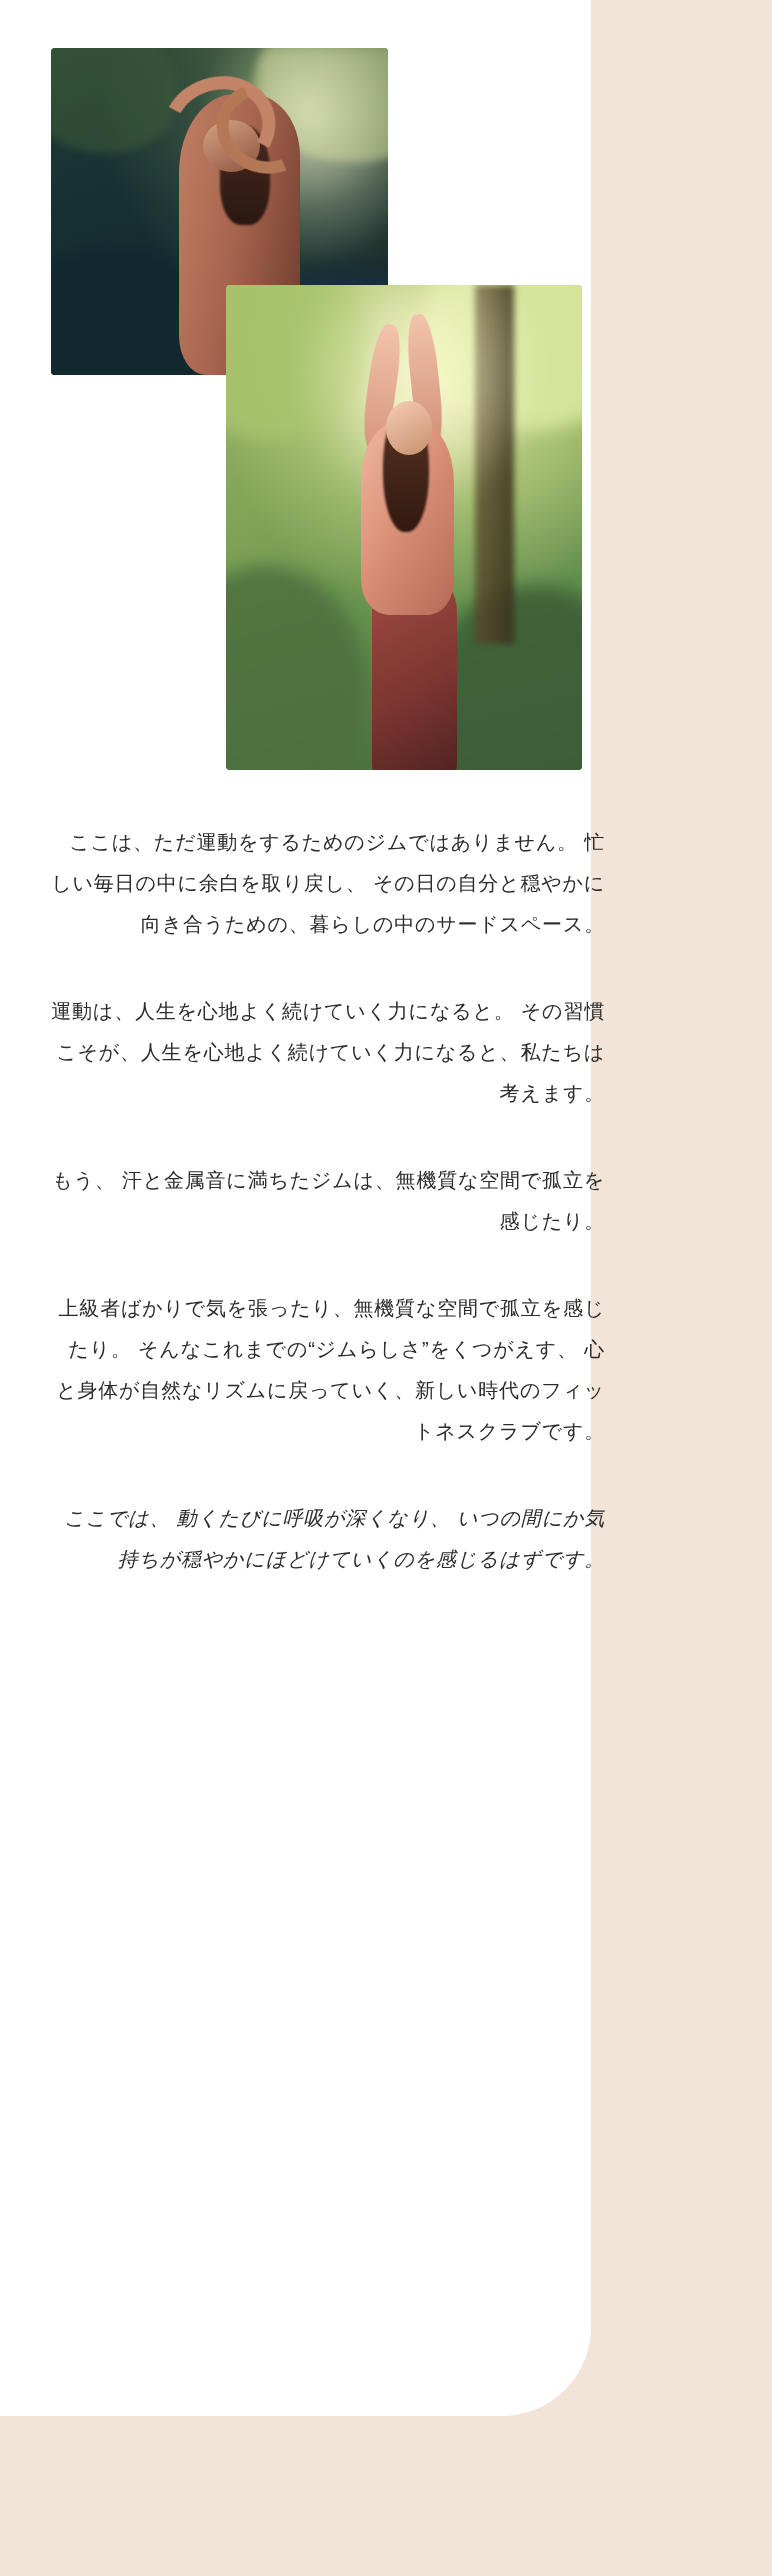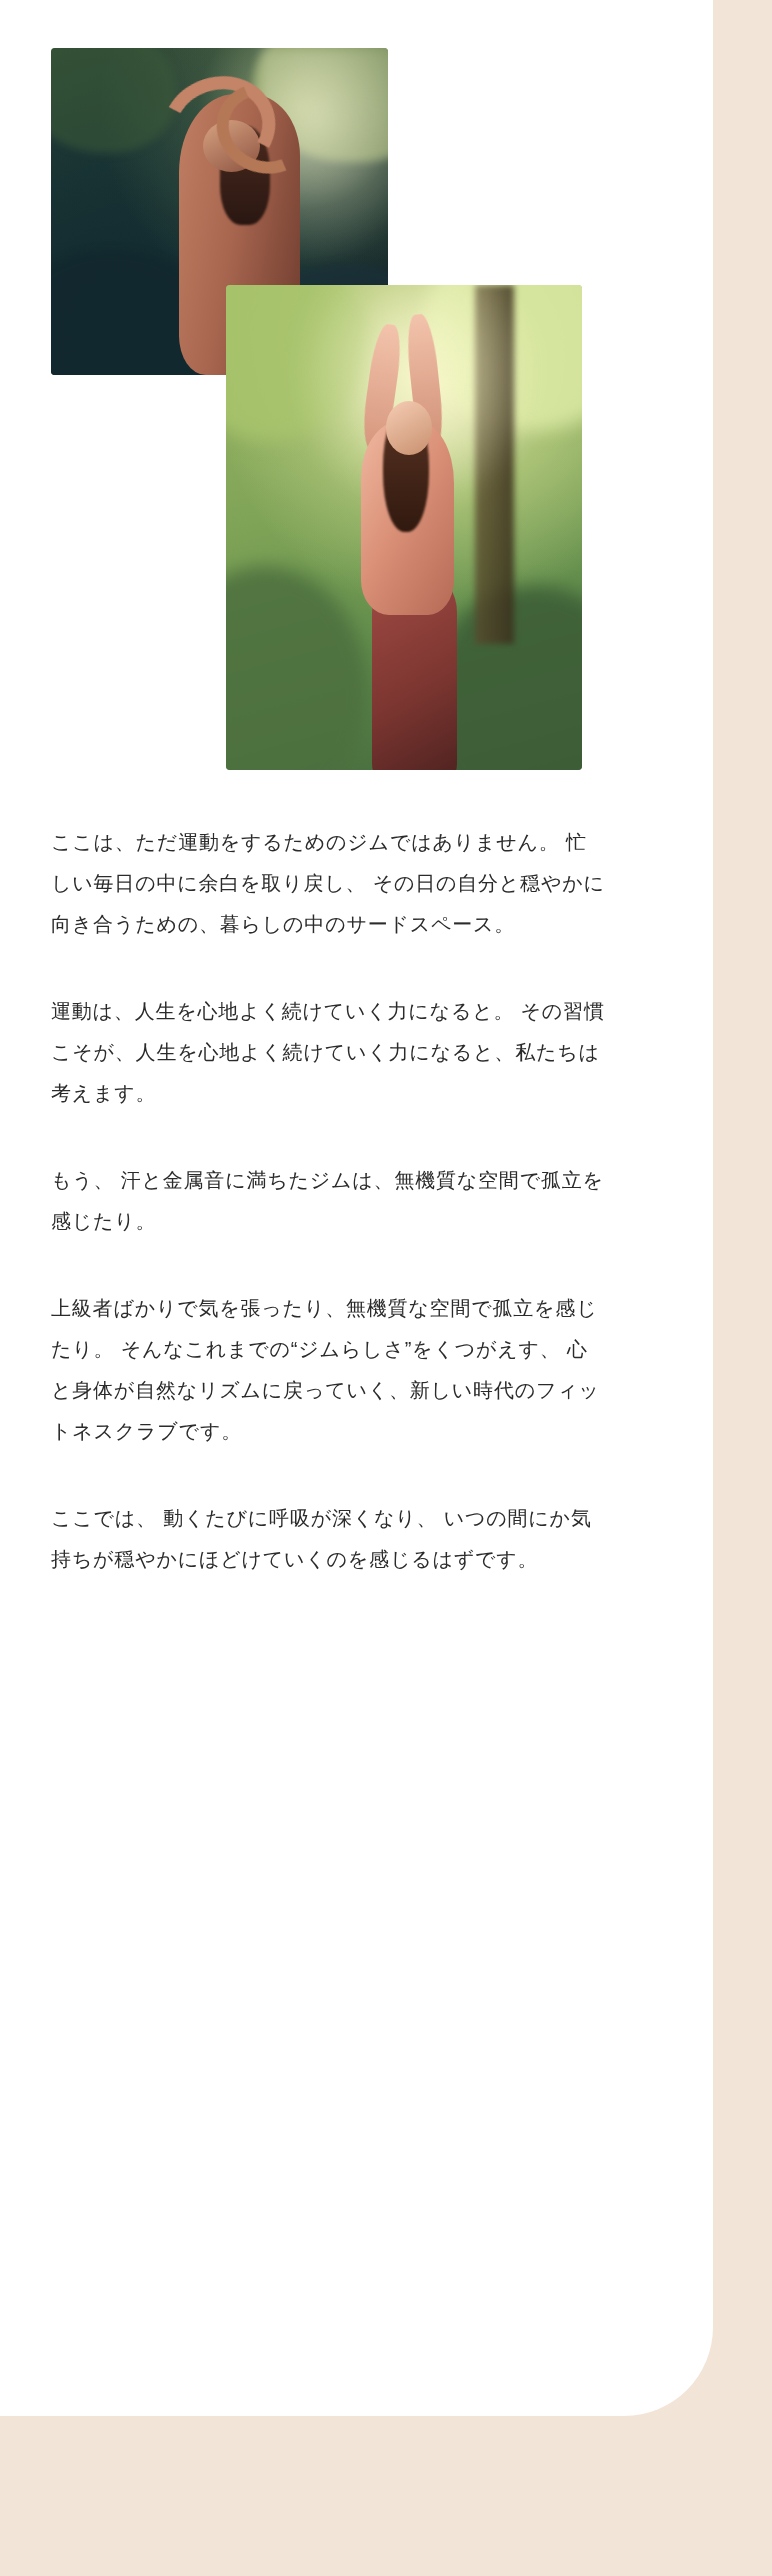--- a/index.html
+++ b/index.html
@@ -19,24 +19,25 @@
     width: 772px;
     height: 2576px;
     background: #f3e4d8;
   }
 
   
   .sheet {
     position: absolute;
     left: 0;
     top: 0;
-    width: 713px;
+    width: 591px;
     height: 2416px;
     background: #ffffff;
     border-bottom-right-radius: 89px;
+    text-align: right;
   }
 
   
   .collage {
     position: absolute;
     left: 0;
     top: 0;
     width: 713px;
     height: 792px;
   }
@@ -244,21 +245,21 @@
     width: 554px;
   }
 
   .para {
     margin: 0 0 46px 0;
     color: #2b2b2b;
     font-size: 20px;
     line-height: 2.05;
     letter-spacing: 0.04em;
   }
-  .para:last-child { margin-bottom: 0; }
+  .para:last-child { margin-bottom: 0; font-style: italic; }
 
 </style>
 </head>
 <body>
 
 <div class="page">
   <div class="sheet">
 
     <div class="collage">
 

